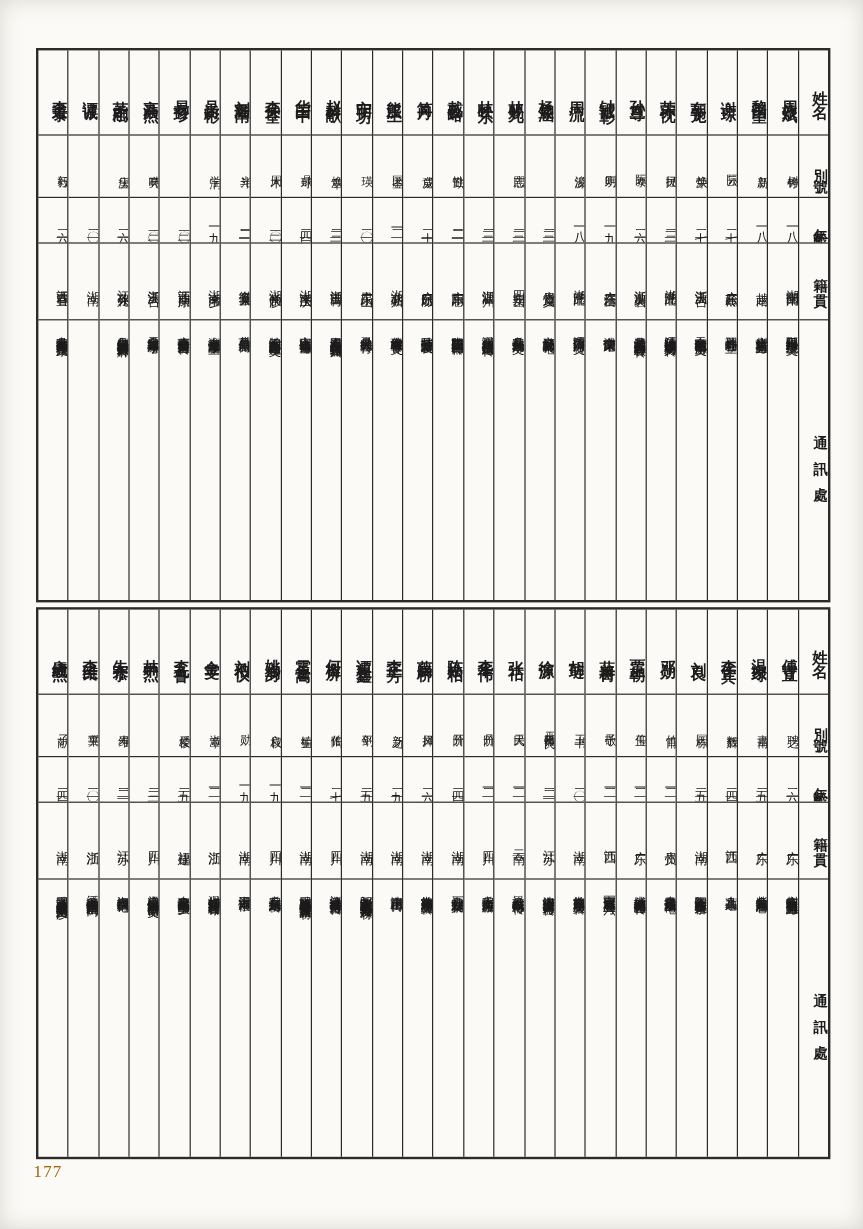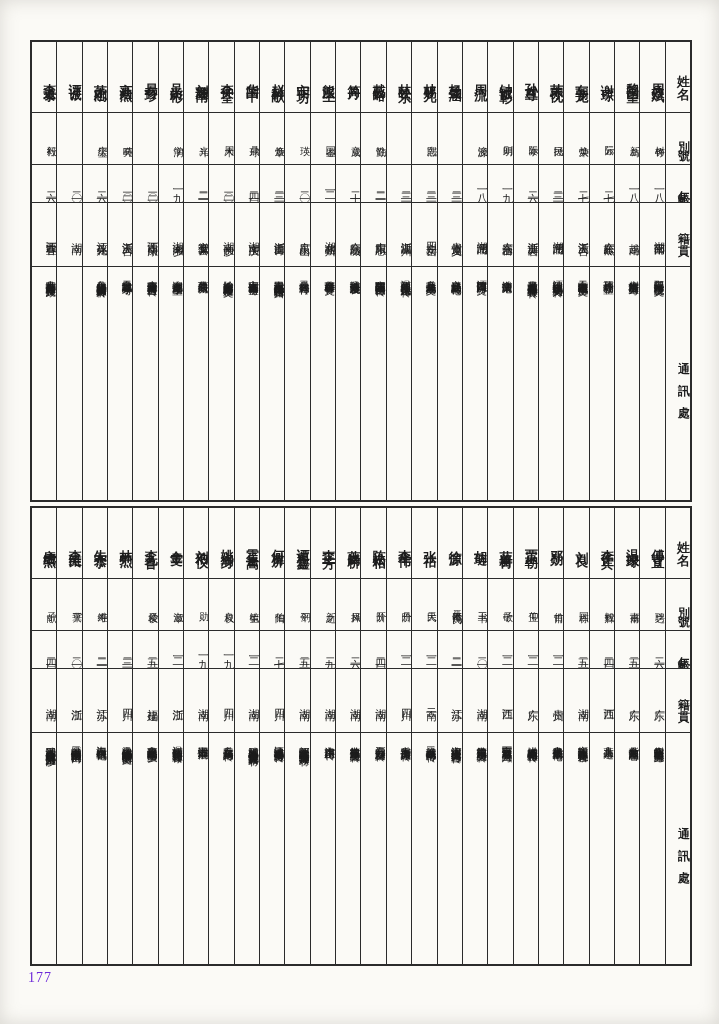--- a/index.html
+++ b/index.html
@@ -60,21 +60,21 @@
   .hdr-col .cell.alias   { letter-spacing: 8px;  font-size: 12px; }
   .hdr-col .cell.age     { letter-spacing: 4px;  font-size: 12px; }
   .hdr-col .cell.native  { letter-spacing: 12px; font-size: 12px; }
   .hdr-col .cell.address { letter-spacing: 22px; font-size: 12px; text-align: center; }
   .page-number {
     position: absolute;
     left: 28px;
     top: 970px;
     font-size: 14px;
     letter-spacing: 1px;
-    color: #6d28d9;
+    color: #a16207;
   }
 </style>
 </head>
 <body>
 
 <div class="page">
   <section class="dir-table" id="table-top">
       <div class="col">
     <div class="cell name">李道泰</div>
     <div class="cell alias">毅行</div>

